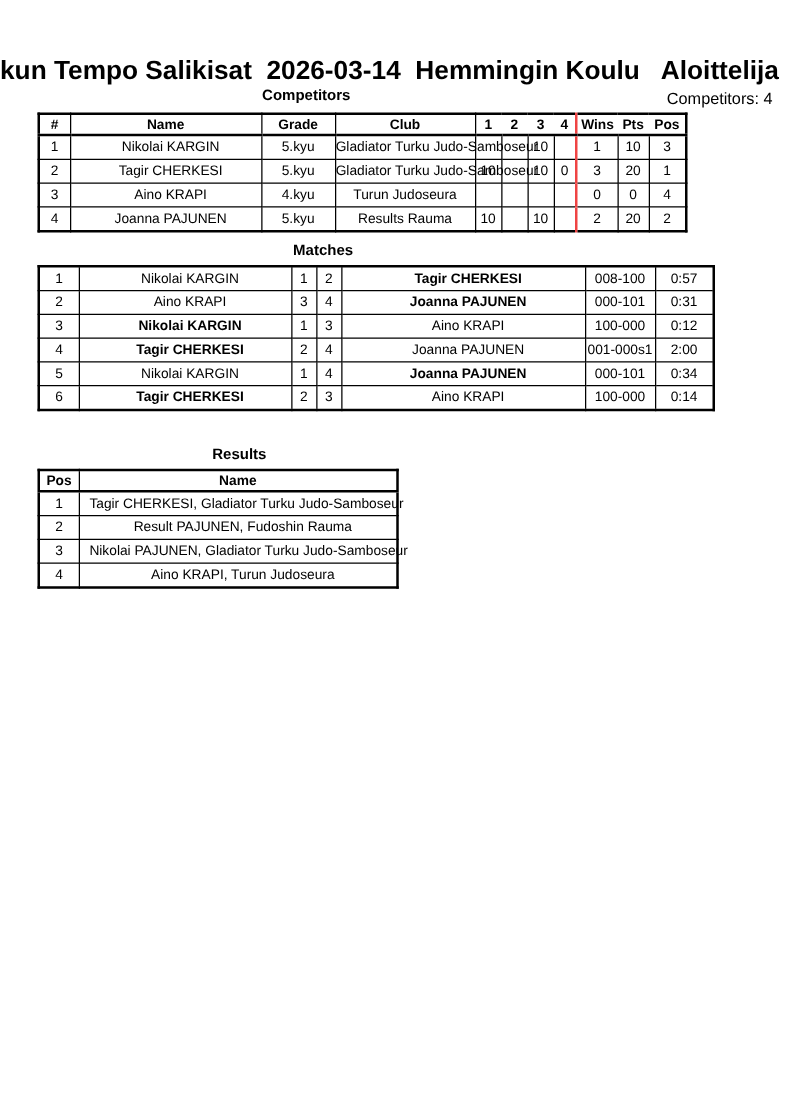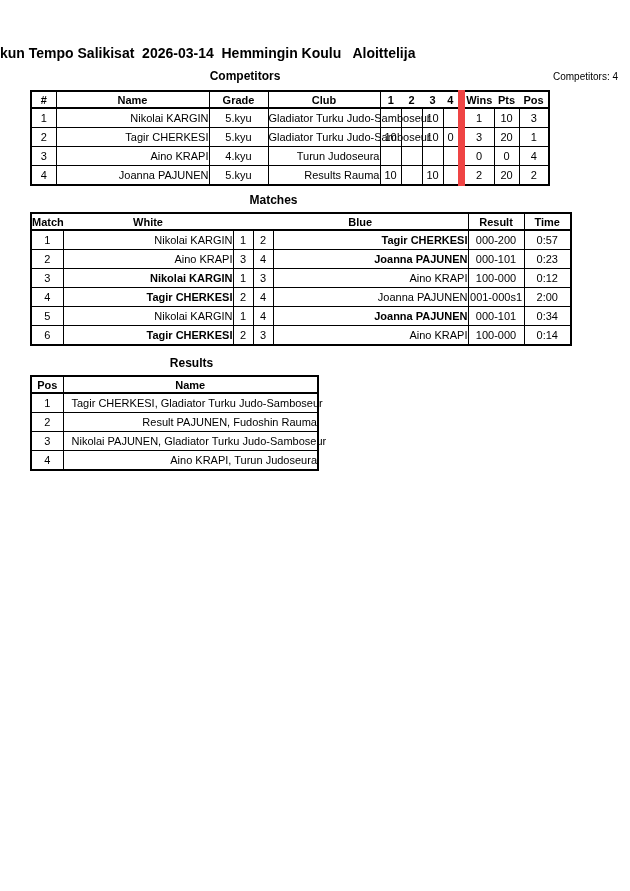--- a/index.html
+++ b/index.html
@@ -3,45 +3,45 @@
 <meta charset="utf-8">
 <style>
   html,body{margin:0;padding:0;}
   body{
     position:relative;width:630px;height:891px;overflow:hidden;
     background:#ffffff;color:#000000;
     font-family:"Liberation Sans",sans-serif;
   }
   .title{
     position:absolute;left:0px;top:45px;
-    font-size:14px;font-weight:bold;white-space:pre;letter-spacing:0;
+    font-size:21px;font-weight:bold;white-space:pre;letter-spacing:0;
   }
   .seclabel{position:absolute;font-size:12px;font-weight:bold;text-align:center;}
   #lbl-competitors{left:30px;width:430px;top:69px;}
-  #lbl-matches{left:31px;width:485px;top:193px;text-align:center;}
+  #lbl-matches{left:16px;width:485px;top:193px;text-align:center;}
   #lbl-results{left:48px;width:287px;top:356px;}
-  .count{position:absolute;top:71px;right:12px;font-size:10px;margin-left:12px;}
+  .count{position:absolute;top:71px;right:12px;font-size:13px;margin-left:12px;}
 
   table{
     position:absolute;border-collapse:collapse;table-layout:fixed;
     background:#ffffff;border:2px solid #000;
   }
   th,td{
     border:1px solid #000;padding:0;font-size:11px;
     white-space:nowrap;text-align:center;vertical-align:middle;
     overflow:visible;
   }
   th{font-weight:bold;border-bottom:2px solid #000;height:15px;}
   td{height:18px;font-weight:normal;}
 
-  .left{text-align:right;}
+  .left{text-align:center;}
   .left span{padding-left:8px;}
   .club span{padding-left:0;}
   .win{font-weight:bold;}
-  .bL2{border-left:7px solid #ef4444;}
+  .bL2{border-left:2px solid #ef4444;}
   .nbr{border-right:none;}
   .nbl{border-left:none;}
   th.white-h{padding-right:20px;}
 
   #t-competitors{left:30px;top:90px;width:518px;}
   #t-matches{left:30px;top:212px;width:540px;}
   #t-results{left:30px;top:375px;width:287px;}
 </style>
 </head>
 <body>
@@ -140,44 +140,37 @@
   <colgroup>
     <col style="width:32px">
       <col style="width:170px">
       <col style="width:20px">
       <col style="width:20px">
     <col style="width:195px">
       <col style="width:56px">
       <col style="width:47px">
   </colgroup>
   <tbody>
-      <tr>
-    <th class="nbr">Match</th>
-    <th class="nbl nbr white-h" colspan="2">White</th>
-    <th class="nbl" colspan="2">Blue</th>
-    <th>Result</th>
-    <th>Time</th>
-  </tr>
   <tr>
     <td>1</td>
     <td class="left"><span>Nikolai KARGIN</span></td>
     <td>1</td>
     <td>2</td>
     <td class="left win"><span>Tagir CHERKESI</span></td>
-    <td>000-200</td>
+    <td>008-100</td>
     <td>0:57</td>
   </tr>
   <tr>
     <td>2</td>
     <td class="left"><span>Aino KRAPI</span></td>
     <td>3</td>
     <td>4</td>
     <td class="left win"><span>Joanna PAJUNEN</span></td>
     <td>000-101</td>
-    <td>0:23</td>
+    <td>0:31</td>
   </tr>
   <tr>
     <td>3</td>
     <td class="left win"><span>Nikolai KARGIN</span></td>
     <td>1</td>
     <td>3</td>
     <td class="left"><span>Aino KRAPI</span></td>
     <td>100-000</td>
     <td>0:12</td>
   </tr>

